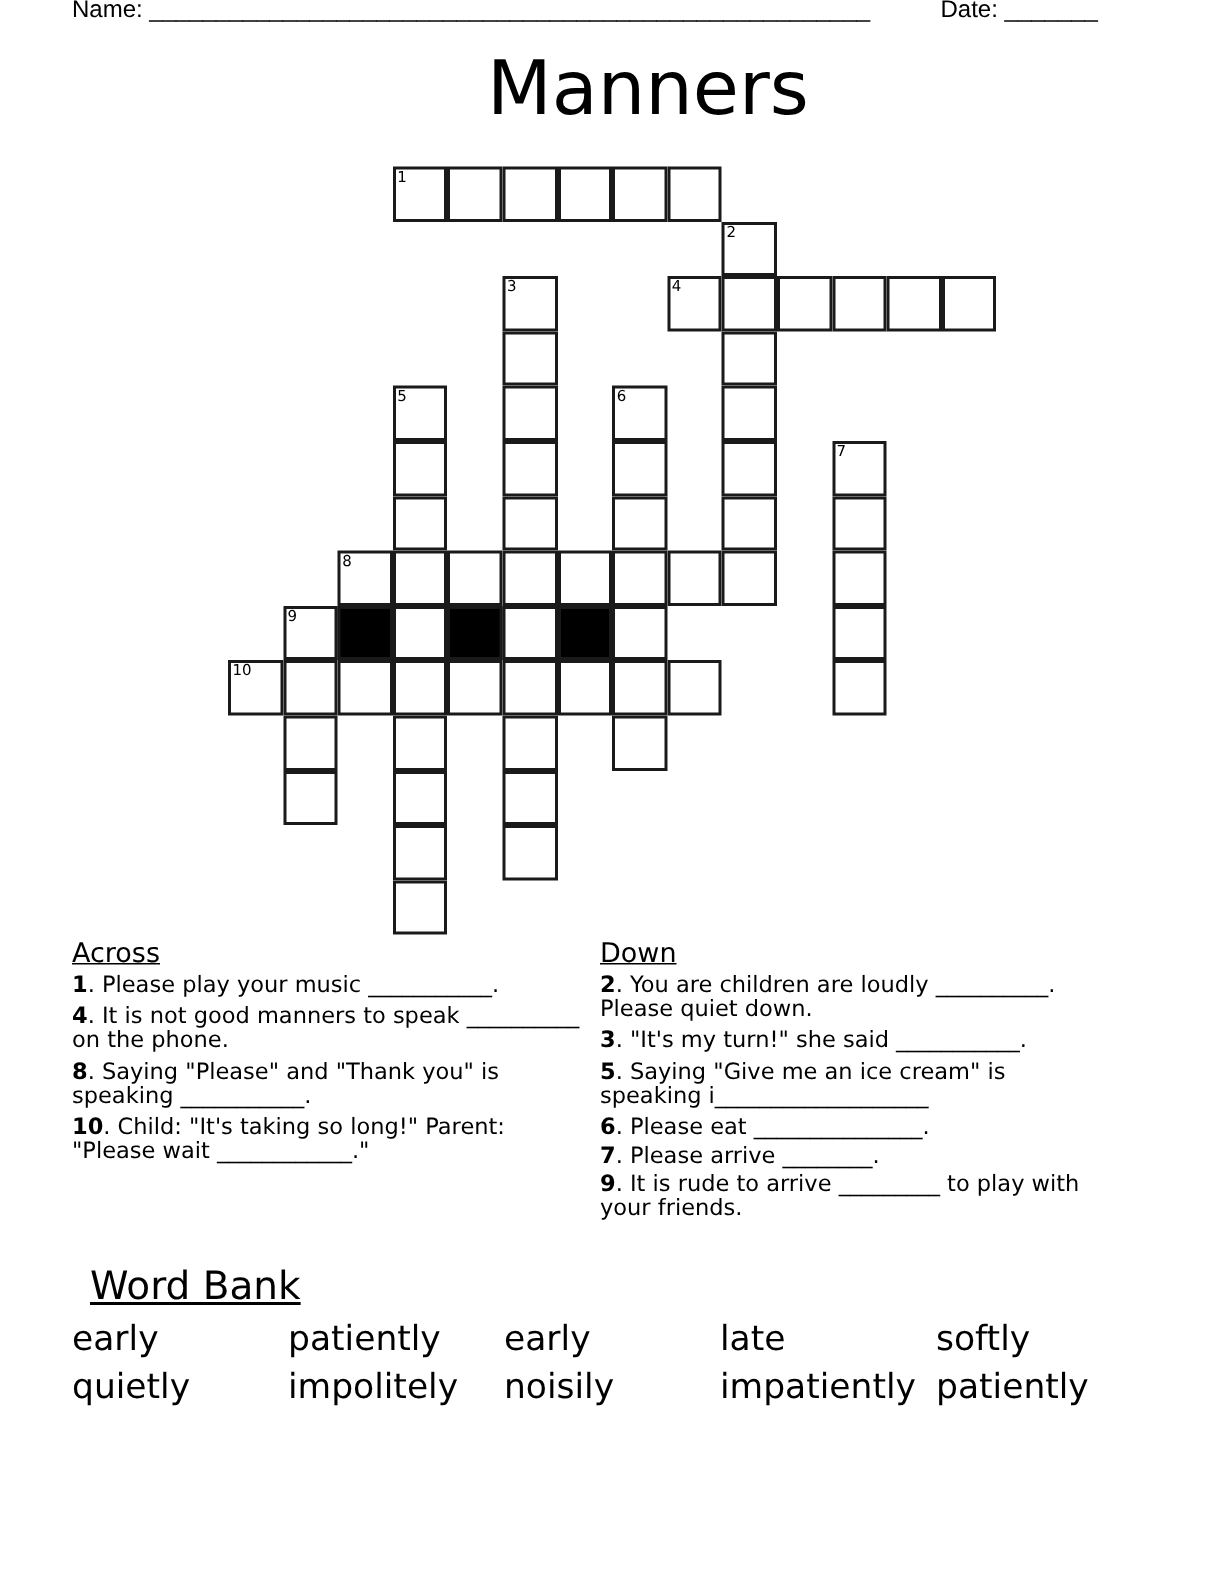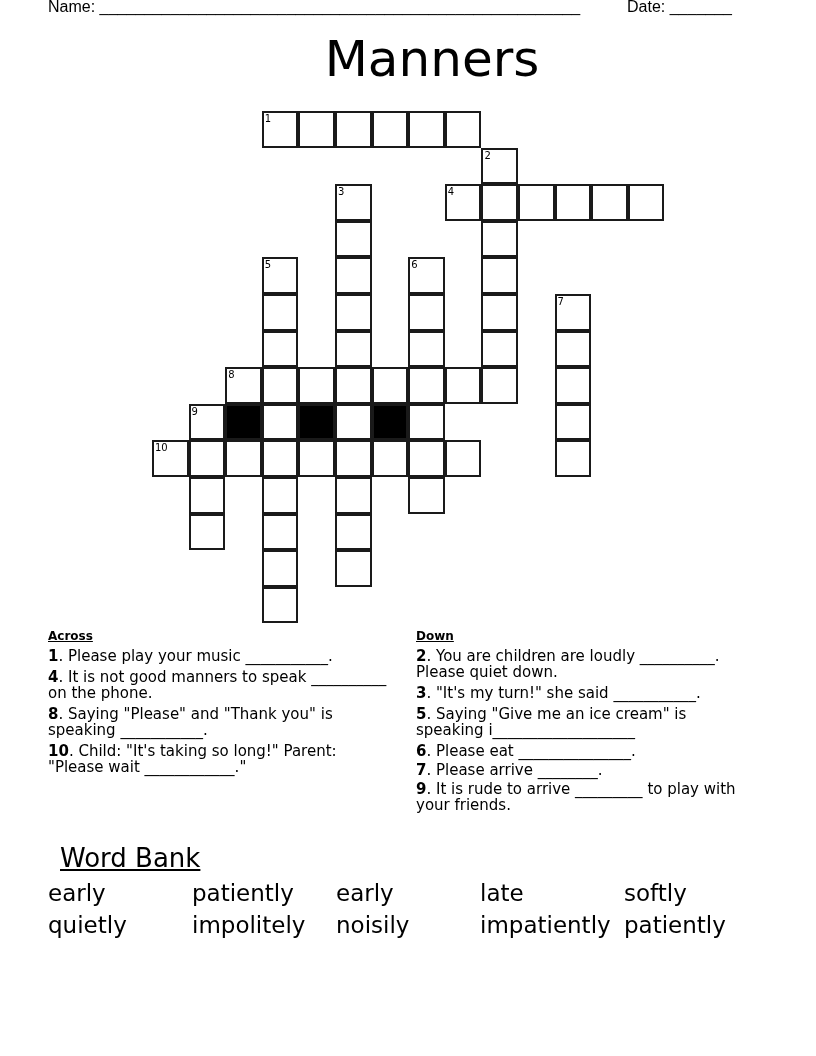--- a/index.html
+++ b/index.html
@@ -7,22 +7,22 @@
   .hdr { position:absolute; top:-2px; font-family:"Liberation Sans", sans-serif; font-size:16px; white-space:pre; }
   #name-label { left:48px; }
   #date-label { left:627px; }
   .title { position:absolute; left:0; width:816px; top:30px; text-align:center; font-size:50px; font-family:"DejaVu Sans", sans-serif; letter-spacing:0px;margin-left:24px; }
   .grid { position:absolute; left:0; top:0; }
   .cell { position:absolute; width:36.6px; height:36.6px; box-sizing:border-box; border:2px solid #1a1a1a; background:#fff; }
   .cell.black { background:#000; }
   .num { position:absolute; left:1px; top:0px; font-size:10px; line-height:11px; font-family:"DejaVu Sans", sans-serif; }
   .clues { position:absolute; top:628px; font-size:15px; line-height:16px; }
   .clues.across { left:48px; width:340px; }
-  .clues.down { left:416px; width:340px; }
-  .clue-head { font-weight:bold; text-decoration:underline; font-size:12px; margin-bottom:4px; }
+  .clues.down { left:400px; width:340px; }
+  .clue-head { font-weight:normal; text-decoration:underline; font-size:18px; margin-bottom:4px; }
   .clue { margin-bottom:5px; }
   .clue b { font-weight:bold; }
   .wb-title { position:absolute; left:60px; top:843px; font-size:26px; font-weight:normal; text-decoration:underline; }
   .wb { position:absolute; left:48px; top:880px; width:720px; display:grid; grid-template-columns:144px 144px 144px 144px 144px; row-gap:6px; font-size:23px; }
 </style>
 </head>
 <body>
 
 <div class="hdr" id="name-label">Name: ______________________________________________________</div>
 <div class="hdr" id="date-label">Date: _______</div>

